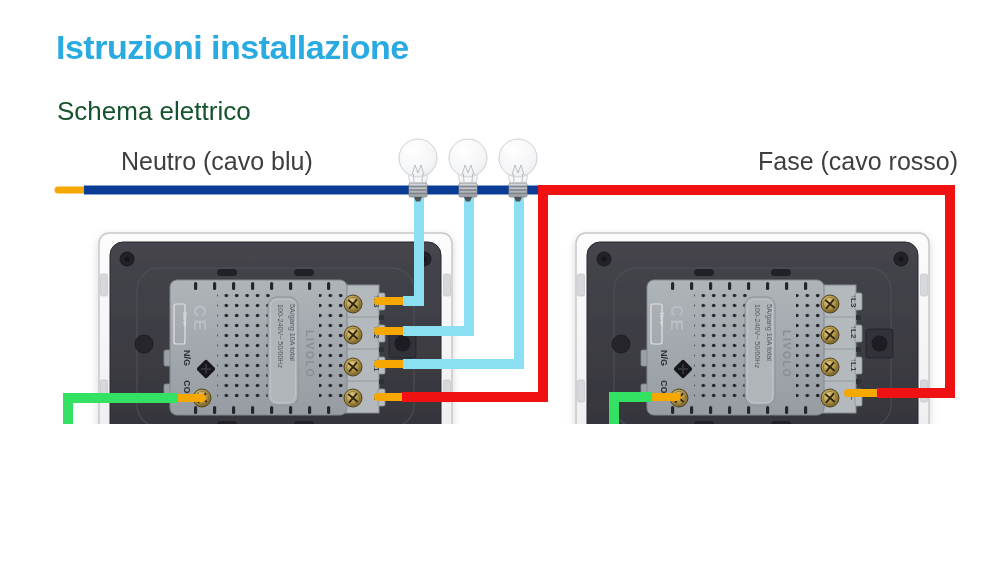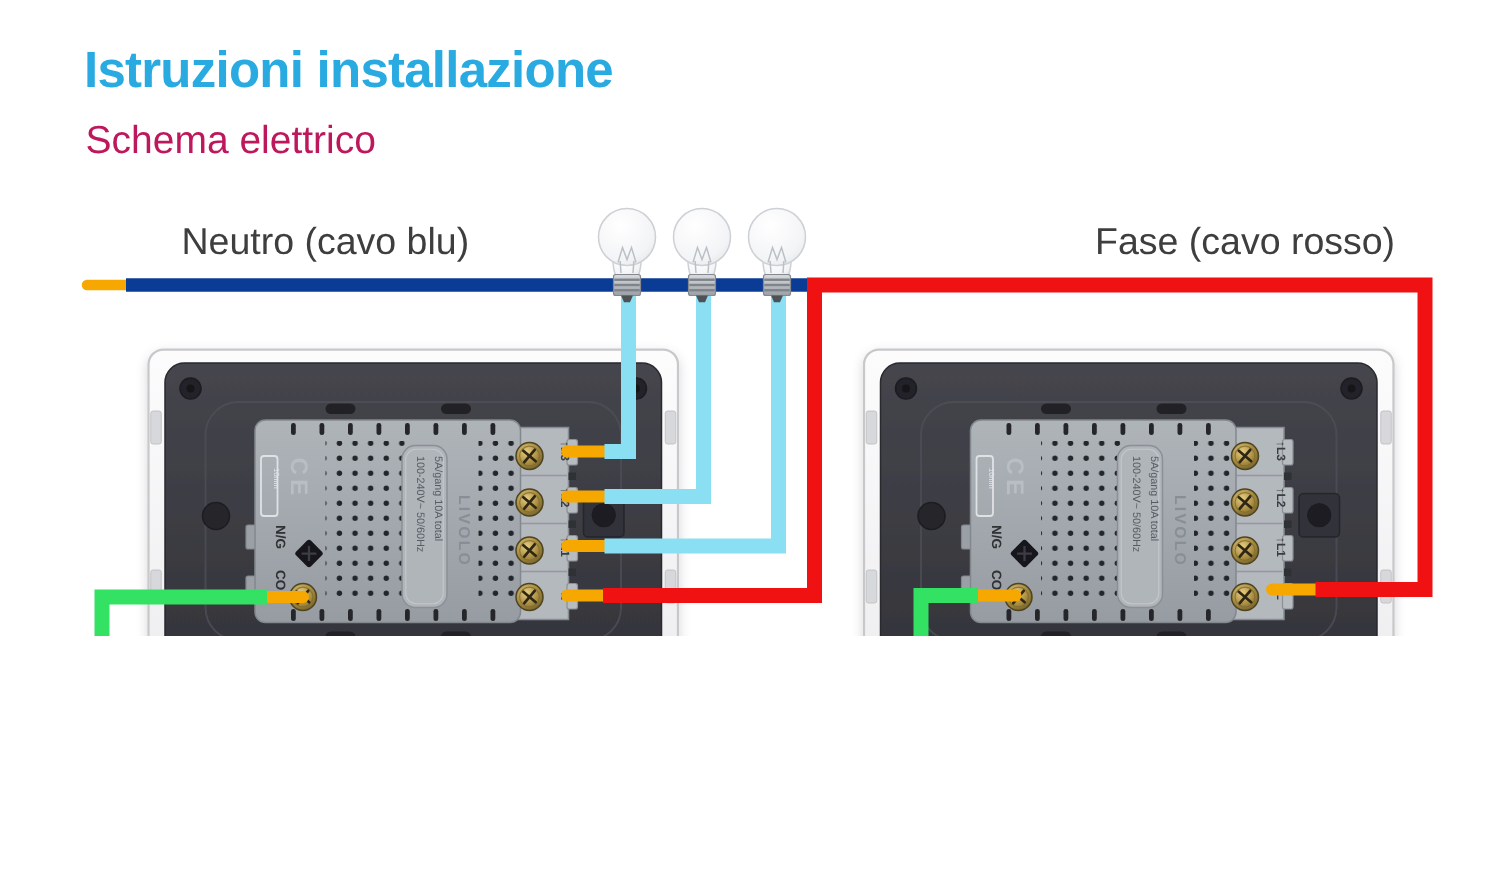--- a/index.html
+++ b/index.html
@@ -1,24 +1,24 @@
 <!DOCTYPE html>
 <html><head>
 <meta charset="utf-8">
 <style>
   html,body{margin:0;padding:0;background:#fff;}
   .canvas{position:relative;width:1000px;height:424px;background:#ffffff;overflow:hidden;
           font-family:"Liberation Sans", sans-serif;}
   .diagram-svg{position:absolute;left:0;top:0;}
   .page-title{position:absolute;left:56px;top:28px;font-size:34px;font-weight:bold;
               color:#29ABE2;letter-spacing:-0.5px;}
-  .page-subtitle{position:absolute;left:57px;top:78px;font-size:26px;color:#be185d;}
+  .page-subtitle{position:absolute;left:57px;top:96px;font-size:26px;color:#14532d;}
   .wire-label{position:absolute;font-size:25px;color:#3E3E3E;white-space:nowrap;margin-left:36px;}
   .lbl-neutral{left:85px;top:147px;}
-  .lbl-phase{left:694px;top:147px;}
+  .lbl-phase{left:722px;top:147px;}
   .lbl-deviator{left:146px;top:515px;}
   text{font-family:"Liberation Sans", sans-serif;}
 </style>
 </head>
 <body>
 
 <div class="canvas">
 
   <div class="page-title">Istruzioni installazione</div>
   <div class="page-subtitle">Schema elettrico</div>

